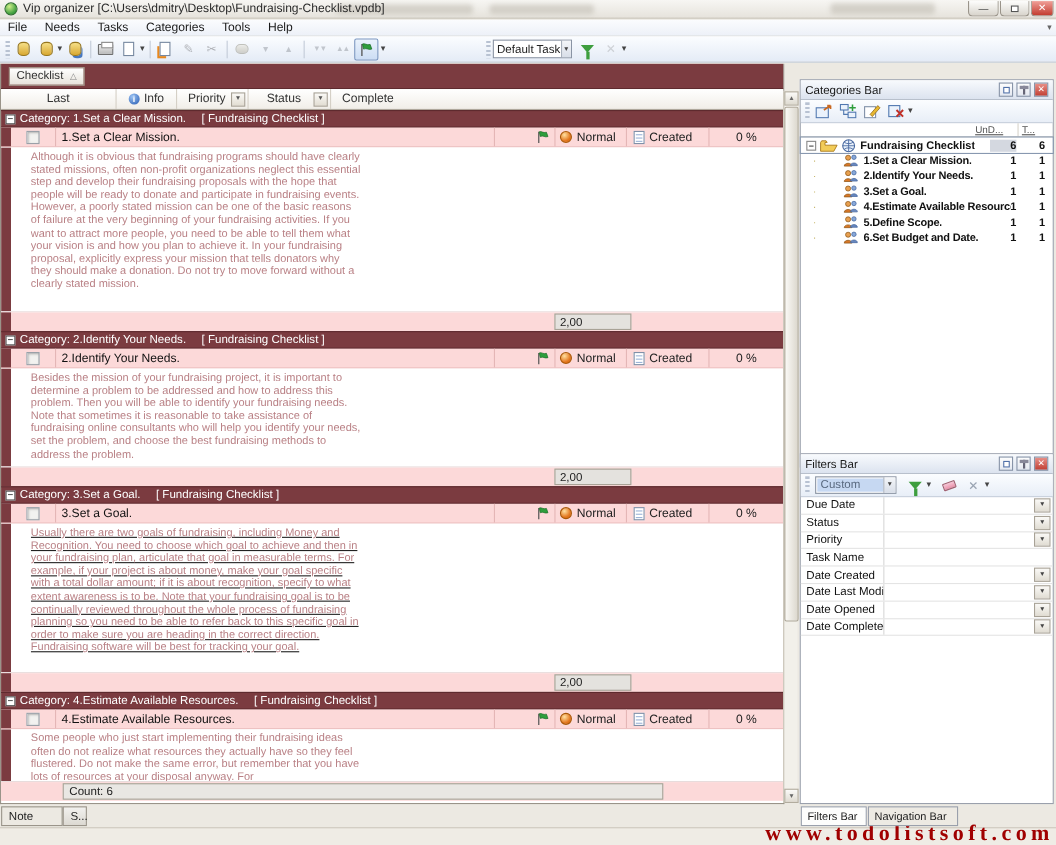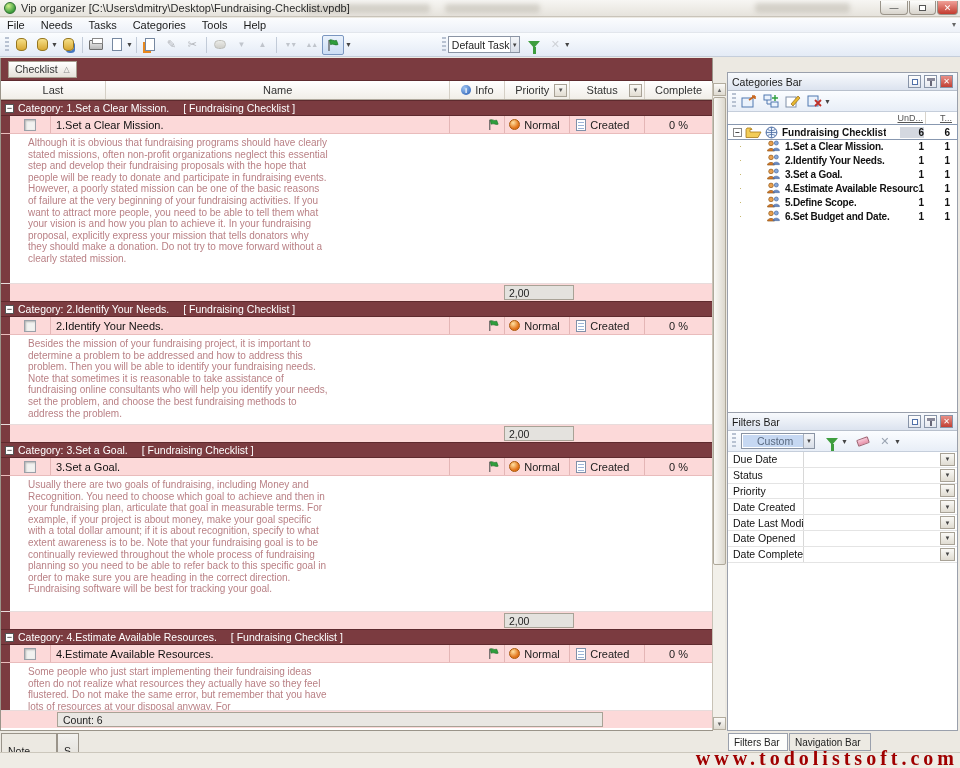--- a/index.html
+++ b/index.html
@@ -89,21 +89,21 @@
   .countrow { height:17px; background:#FCD9D9; display:flex; align-items:center; }
   .countbox { margin-left:47px; width:546px; height:15px; background:#E9E7E3; border:1px solid #A8A296; font-size:10.5px; color:#222; padding-left:5px; display:flex; align-items:center; }
 
   
   .vsb { left:712px; top:83px; width:13px; height:647px; background:#F2F0EA; border-left:1px solid #C8C2B6; }
   .sb-arrow { position:absolute; left:0; width:13px; height:13px; background:linear-gradient(#FBFAF8,#DEDAD0);
     border:1px solid #B2AC9E; font-size:6px; color:#666; display:flex; align-items:center; justify-content:center; }
   .sb-thumb { position:absolute; left:0; top:14px; width:13px; height:468px; background:linear-gradient(90deg,#FAF9F6,#DCD8CE); border:1px solid #AEA89A; border-radius:2px; }
 
   
-  .btab { top:733px; height:36px; background:linear-gradient(#F2F1EE,#DCD9D2); border:1px solid #9A948A;
+  .btab { top:733px; height:18px; background:linear-gradient(#F2F1EE,#DCD9D2); border:1px solid #9A948A;
     display:flex; align-items:center; padding:0 6px; font-size:10.5px; color:#222; }
   .btab.active { background:#ECE9E2; }
   .statusbar { left:0; top:752px; width:960px; height:16px; background:#EFECE5; border-top:1px solid #CCC7BC; }
   .watermark { right:2px; top:747px; font-family:Liberation Serif, serif;
     font-weight:bold; font-size:20px; letter-spacing:4px; color:#A00000; }
 
   
   .rpanel { left:727px; top:58px; width:231px; background:#fff; border:1px solid #9AA0AC; }
   .phdr { height:18px; background:linear-gradient(#F8FAFD,#DCE3EF); border-bottom:1px solid #B8C0CC;
     display:flex; align-items:center; padding:0 4px; font-size:10.5px; color:#1A1A1A; }
@@ -111,34 +111,34 @@
   .phbtn { width:13px; height:13px; border:1px solid #8894A8; background:linear-gradient(#FDFDFD,#E4E8F0);
     display:flex; align-items:center; justify-content:center; font-size:8px; color:#445; }
   .phbtn.close { background:linear-gradient(#E89088,#C24034); color:#fff; }
   .inner-sq { width:6px; height:6px; border:1px solid #5070A8; background:#fff; }
   .pin-g { width:2px; height:8px; background:#667; position:relative; }
   .pin-g:before { content:""; position:absolute; top:0; left:-3px; width:8px; height:3px; background:#889; }
   .ptool { height:21px; background:linear-gradient(#FBFDFF,#E8EEF7); border-bottom:1px solid #C5CEDB;
     display:flex; align-items:center; padding-left:2px; }
   .pti { width:22px; height:18px; display:flex; align-items:center; justify-content:center; }
   .tree-colhdr { height:13px; border-bottom:1px solid #D0CCC4; display:flex; font-size:9px; color:#555; }
-  .tree-colhdr span { border-right:1px solid #D8D4CC; display:flex; align-items:center; justify-content:flex-end; padding-right:2px;text-decoration:underline; }
+  .tree-colhdr span { border-right:1px solid #D8D4CC; display:flex; align-items:center; justify-content:flex-end; padding-right:13px;text-decoration:underline; }
   .trow2 { height:14px; display:flex; align-items:center; font-size:10px; font-weight:bold; color:#111; position:relative; }
   .tnum { position:absolute; text-align:right; font-weight:bold; font-size:10px; }
   .tlabel { white-space:nowrap; overflow:hidden; }
   .rootrow { outline:1px solid #8898B0; background:#fff; }
   .minibox { width:9px; height:9px; border:1px solid #888; background:#fff; font-size:8px; line-height:7px; text-align:center; color:#333; flex:none; }
 
   .frow2 { height:15.8px; border-bottom:1px solid #E4E4E4; display:flex; align-items:center; position:relative; font-size:10.5px; }
   .frow2 .lbl { width:76px; padding-left:5px; border-right:1px solid #D8D8D8; align-self:stretch; display:flex; align-items:center;
      white-space:nowrap; overflow:hidden; color:#111; }
   .frow2 .dd { position:absolute; right:2px; width:15px; height:13px; border:1px solid #A8A296;
      background:linear-gradient(#FAF9F6,#E0DCD2); display:flex; align-items:center; justify-content:center; font-size:6px; color:#444; }
   .fcombo { width:74px; height:16px; background:#fff; border:1px solid #8A94A4; display:flex; align-items:center; margin-left:3px; }
-  .fcombo .sel { flex:1; background:#C6D8F2; color:#5A6A80; font-size:10.5px; padding-left:14px; height:12px; line-height:12px; margin-left:1px; }
+  .fcombo .sel { flex:1; background:#C6D8F2; color:#5A6A80; font-size:10.5px; padding-left:3px; height:12px; line-height:12px; margin-left:1px; }
 
   .ptab { top:733px; height:18px; border:1px solid #9AA0AC; display:flex; align-items:center; padding:0 5px;
     font-size:10px; color:#222; background:#EDEAE3; }
   .ptab.active { background:#FDFDFC; }
 </style>
 </head>
 <body>
 
 <div class="abs titlebar">
   <div class="abs ghost" style="left:305px; top:4px; width:125px; height:9px;"></div>
@@ -239,23 +239,20 @@
   <div class="groupbar">
     <span class="groupbtn">
       <span>Checklist</span>
       <span class="sort-tri">△</span>
     </span>
   </div>
   <div class="colhdr">
     <span class="hcell" style="width:105px;">
         <span>Last</span>
       </span>
-    <span class="hcell" style="width:345px;">
-        <span>Name</span>
-      </span>
     <span class="hcell" style="width:55px;">
         <span class="info-ic">i</span>
         <span>Info</span>
       </span>
     <span class="hcell" style="width:65px;">
         <span style="margin-right:10px;">Priority</span>
         <span class="ddbtn">▼</span>
       </span>
     <span class="hcell" style="width:75px;">
         <span style="margin-right:10px;">Status</span>
@@ -363,21 +360,21 @@
       <span class="c-pri">
             <span class="ball"></span>
             <span>Normal</span>
           </span>
       <span class="c-st">
             <span class="st-page"></span>
             <span>Created</span>
           </span>
       <span class="c-comp">0 %</span>
     </div>
-    <div class="drow" style="height: 136px;">
+    <div class="drow" style="height: 136px; text-decoration: underline;">
       <span class="gut"></span>
       <div class="desc">Usually there are two goals of fundraising, including Money and Recognition. You need to choose which goal to achieve and then in your fundraising plan, articulate that goal in measurable terms. For example, if your project is about money, make your goal specific with a total dollar amount; if it is about recognition, specify to what extent awareness is to be. Note that your fundraising goal is to be continually reviewed throughout the whole process of fundraising planning so you need to be able to refer back to this specific goal in order to make sure you are heading in the correct direction. Fundraising software will be best for tracking your goal.</div>
     </div>
     <div class="frow">
       <span class="gut"></span>
       <span class="fbox">2,00</span>
     </div>
   </div>
 
   <div class="ggroup">
@@ -626,20 +623,25 @@
     <span class="val"></span>
     <span class="dd">▼</span>
   </div>
 
   <div class="frow2">
     <span class="lbl">Priority</span>
     <span class="val"></span>
     <span class="dd">▼</span>
   </div>
 
+  <div class="frow2">
+    <span class="lbl">Task Name</span>
+    <span class="val"></span>
+
+  </div>
 
   <div class="frow2">
     <span class="lbl">Date Created</span>
     <span class="val"></span>
     <span class="dd">▼</span>
   </div>
 
   <div class="frow2">
     <span class="lbl">Date Last Modified</span>
     <span class="val"></span>

